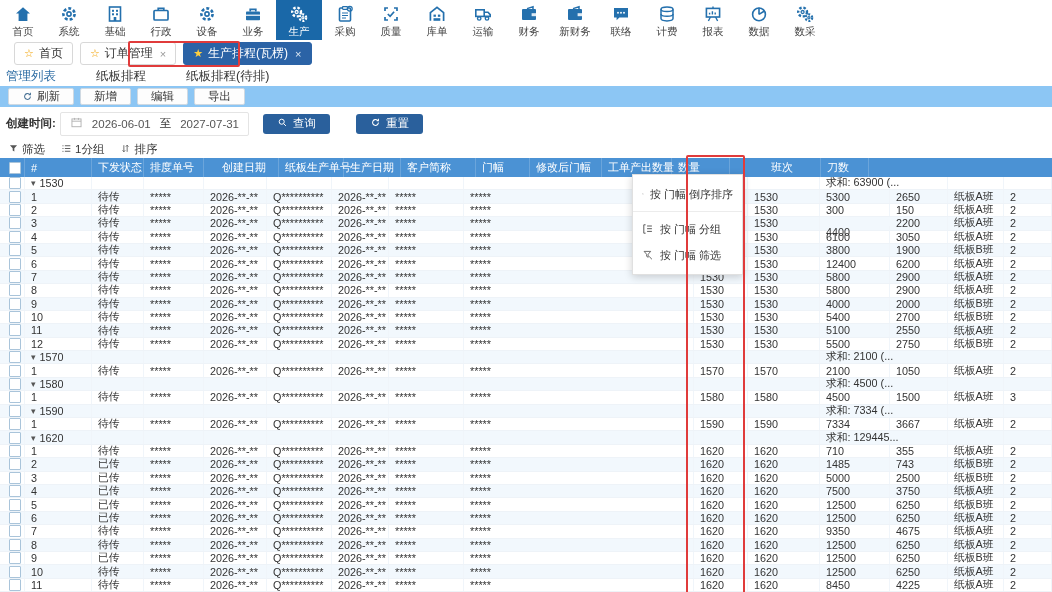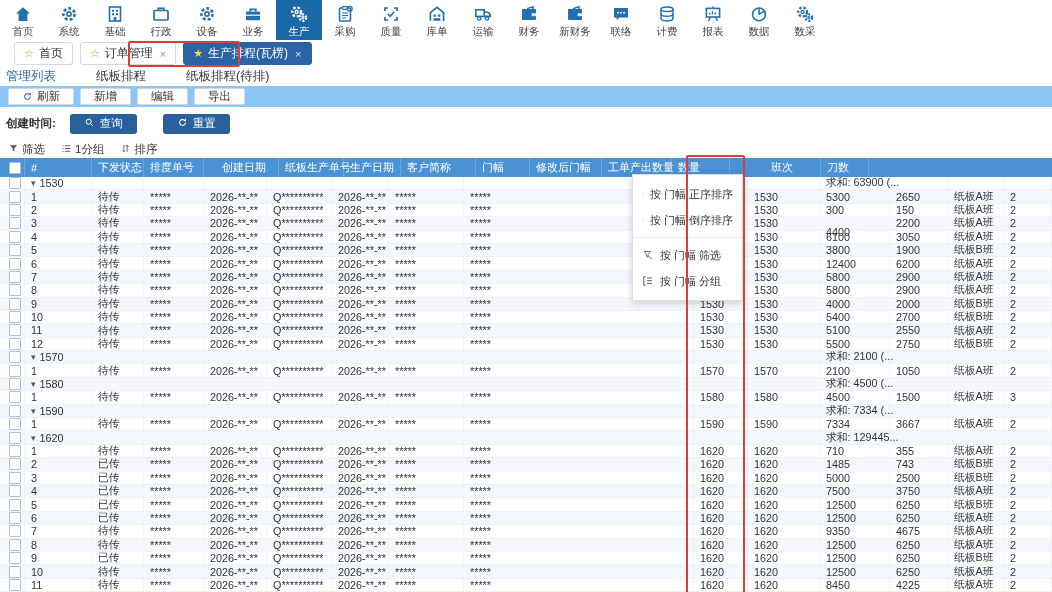--- a/index.html
+++ b/index.html
@@ -288,20 +288,29 @@
     <button class="tb-btn">
       <span>编辑</span>
     </button>
     <button class="tb-btn">
       <span>导出</span>
     </button>
   </div>
 
 <div class="daterow">
   <span class="dr-label">创建时间:</span>
+  <div class="date-box">
+    <span><svg viewBox="0 0 20 20">
+          <rect x="3" y="4.5" width="14" height="12" fill="none" stroke="currentColor" stroke-width="1.4"></rect>
+          <path d="M3 8h14M7 3v3M13 3v3" fill="none" stroke="currentColor" stroke-width="1.4"></path>
+        </svg></span>
+    <span class="date-val">2026-06-01</span>
+    <span class="date-sep">至</span>
+    <span class="date-val">2027-07-31</span>
+  </div>
   <button class="blue-btn" style="margin-left:14px">
     <span><svg viewBox="0 0 20 20">
           <circle cx="8.6" cy="8.6" r="4.6" fill="none" stroke="currentColor" stroke-width="1.8"></circle>
           <path d="M12.2 12.2L16.2 16.2" stroke="currentColor" stroke-width="1.8"></path>
         </svg></span>
     <span>查询</span>
   </button>
   <button class="blue-btn" style="margin-left:26px">
     <span><svg viewBox="0 0 20 20">
           <path d="M15.3 10a5.3 5.3 0 1 1-1.9-4.1M15.3 3.4v3.2h-3.2" fill="none" stroke="currentColor" stroke-width="1.9"></path>
@@ -959,49 +968,40 @@
         <div class="td" style="width: 48px;">2</div>
       </div>
     </div>
 </div>
 
 <div class="context-menu" id="ctxmenu">
     <div class="menu-item">
       <span style="display: inline-flex; width: 12px; height: 12px;">
         <svg viewBox="0 0 20 20" style="width:100%;height:100%">
           <path d="M3 5h8M3 9h6M3 13h4" stroke="currentColor" stroke-width="1.6"></path>
-          <path d="M14.5 13V4.5M14.5 4.5L12 7M14.5 4.5L17 7" fill="none" stroke="currentColor" stroke-width="1.6"></path>
-        </svg>
-      </span>
-      <span>按 门幅 正序排序</span>
-    </div>
-    <div class="menu-item">
-      <span style="display: inline-flex; width: 12px; height: 12px;">
-        <svg viewBox="0 0 20 20" style="width:100%;height:100%">
-          <path d="M3 5h8M3 9h6M3 13h4" stroke="currentColor" stroke-width="1.6"></path>
           <path d="M14.5 4.5V13M14.5 13L12 10.5M14.5 13L17 10.5" fill="none" stroke="currentColor" stroke-width="1.6"></path>
         </svg>
       </span>
       <span>按 门幅 倒序排序</span>
     </div>
     <div class="menu-divider"></div>
     <div class="menu-item">
       <span style="display: inline-flex; width: 12px; height: 12px;">
         <svg viewBox="0 0 20 20" style="width:100%;height:100%">
+          <path d="M6 3H3v14h3" fill="none" stroke="currentColor" stroke-width="1.6"></path>
+          <path d="M8.5 5h8M8.5 9.5h8M8.5 14h8" stroke="currentColor" stroke-width="1.6"></path>
+        </svg>
+      </span>
+      <span>按 门幅 分组</span>
+    </div>
+    <div class="menu-item">
+      <span style="display: inline-flex; width: 12px; height: 12px;">
+        <svg viewBox="0 0 20 20" style="width:100%;height:100%">
           <path d="M3.5 4h11l-4.2 4.8v5l-2.6-1.6V8.8z" fill="none" stroke="currentColor" stroke-width="1.4"></path>
           <path d="M12 12.5l4.5 4.5" stroke="currentColor" stroke-width="1.5"></path>
         </svg>
       </span>
       <span>按 门幅 筛选</span>
-    </div>
-    <div class="menu-item">
-      <span style="display: inline-flex; width: 12px; height: 12px;">
-        <svg viewBox="0 0 20 20" style="width:100%;height:100%">
-          <path d="M6 3H3v14h3" fill="none" stroke="currentColor" stroke-width="1.6"></path>
-          <path d="M8.5 5h8M8.5 9.5h8M8.5 14h8" stroke="currentColor" stroke-width="1.6"></path>
-        </svg>
-      </span>
-      <span>按 门幅 分组</span>
     </div>
   </div>
 
 <div class="anno" id="anno-tab"></div>
 <div class="anno" id="anno-col"></div>
 
 </body></html>

